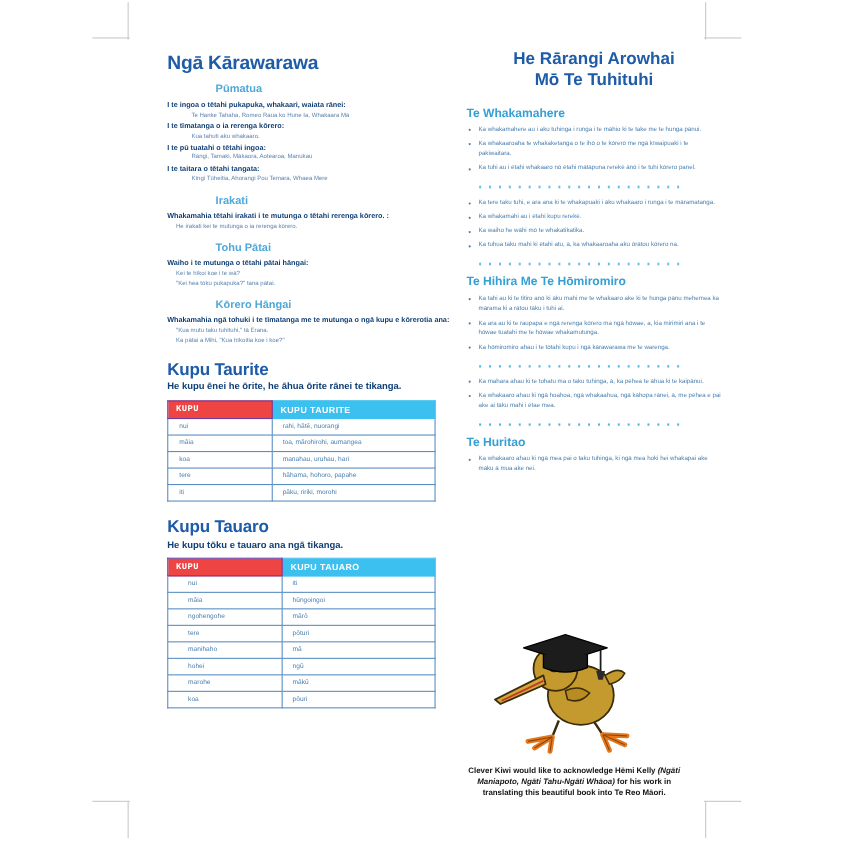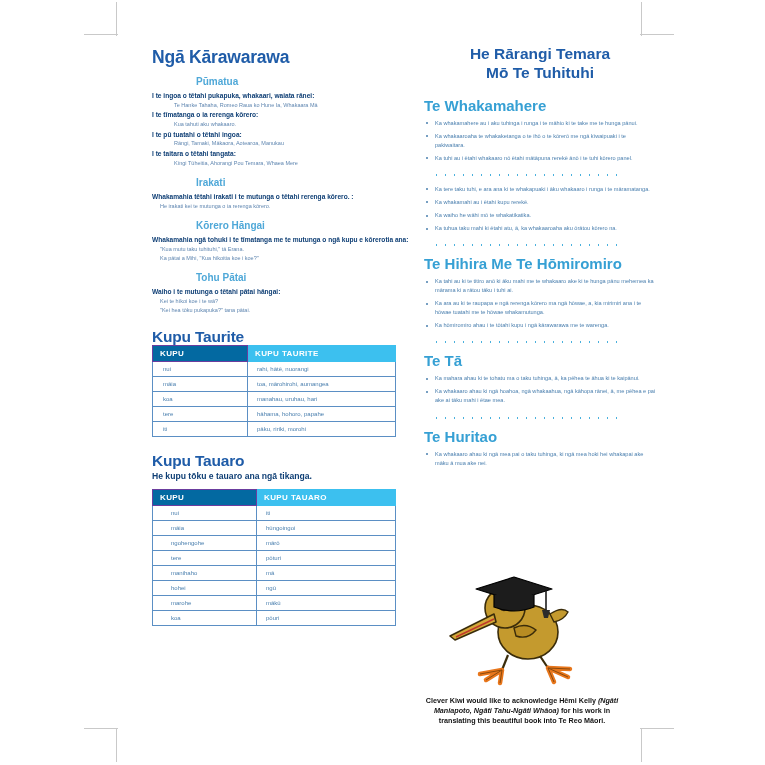--- a/index.html
+++ b/index.html
@@ -84,21 +84,21 @@
   }
   .h-sub {
     font-size: 10px;
     font-weight: bold;
     color: #4fa8d8;
     margin: 0 0 3px 0;
     line-height: 1.2;
     padding-left: 44px;
   }
   .h-sub-r {
-    font-size: 15px;
+    font-size: 11px;
     font-weight: bold;
     color: #36a0d4;
     margin: 0 0 4px 0;
     line-height: 1.2;
   }
 
   
   .lead {
     font-size: 6.6px;
     font-weight: bold;
@@ -182,21 +182,21 @@
   }
   table.wordtbl th {
     height: 15px;
     font-size: 8px;
     font-weight: bold;
     text-align: left;
     color: #ffffff;
     letter-spacing: 0.4px;
     padding-left: 7px;
   }
-  .th-purple { background: #0369a1; border-color: #6b3d9e !important; }
+  .th-purple { background: #ef4444; border-color: #6b3d9e !important; font-family: Liberation Mono, monospace; }
   .th-cyan   { background: #3cc0ef; border-color: #3cc0ef !important; }
   table.wordtbl td {
     font-size: 6px;
     color: #4a7fae;
     padding-left: 10px;
   }
   table.wordtbl td.c2 { padding-left: 9px; }
   .t1 col.a { width: 95px; }
   .t1 col.b { width: 148px; }
   .t2 col.a { width: 104px; }
@@ -258,35 +258,36 @@
       <p class="eg">Kīngi Tūheitia, Ahorangi Pou Temara, Whaea Mere</p>
     </div>
 
     <div class="blk">
       <h2 class="h-sub">Irakati</h2>
       <p class="lead">Whakamahia tētahi irakati i te mutunga o tētahi rerenga kōrero. :</p>
       <p class="eg eg-indent">He irakati kei te mutunga o ia rerenga kōrero.</p>
     </div>
 
     <div class="blk">
+      <h2 class="h-sub">Tohu Pātai</h2>
+      <p class="lead">Waiho i te mutunga o tētahi pātai hāngai:</p>
+      <p class="eg eg-indent">Kei te hīkoi koe i te wā?</p>
+      <p class="eg eg-indent">"Kei hea tōku pukapuka?" tana pātai.</p>
+    </div>
+
+    <div class="blk">
       <h2 class="h-sub">Kōrero Hāngai</h2>
       <p class="lead">Whakamahia ngā tohuki i te tīmatanga me te mutunga o ngā kupu e kōrerotia ana:</p>
       <p class="eg eg-indent">"Kua mutu taku tuhituhi," tā Erana.</p>
       <p class="eg eg-indent">Ka pātai a Mihi, "Kua hīkoitia koe i koe?"</p>
     </div>
 
-    <div class="blk">
-      <h2 class="h-sub">Tohu Pātai</h2>
-      <p class="lead">Waiho i te mutunga o tētahi pātai hāngai:</p>
-      <p class="eg eg-indent">Kei te hīkoi koe i te wā?</p>
-      <p class="eg eg-indent">"Kei hea tōku pukapuka?" tana pātai.</p>
-    </div>
-
     <div style="margin-top:14px;">
       <h2 class="tbl-title">Kupu Taurite</h2>
+      <p class="tbl-sub">He kupu ēnei he ōrite, he āhua ōrite rānei te tikanga.</p>
 
       <table class="wordtbl t1">
         <colgroup>
             <col class="a">
             <col class="b">
           </colgroup>
         <thead>
           <tr>
             <th class="th-purple">KUPU</th>
             <th class="th-cyan">KUPU TAURITE</th>
@@ -366,21 +367,21 @@
             <td class="c2">pōuri</td>
           </tr>
         </tbody>
       </table>
     </div>
   </div>
 
   <div class="col-right">
 
     <h1 class="h-main-right">
-      <span>He Rārangi Temara</span><br>
+      <span>He Rārangi Arowhai</span><br>
       <span>Mō Te Tuhituhi</span>
     </h1>
 
     <div>
       <h2 class="h-sub-r">Te Whakamahere</h2>
       <ul class="bul">
         <li>Ka whakamahere au i aku tuhinga i runga i te māhio ki te take me te hunga pānui.</li>
         <li>Ka whakaaroaha te whakaketanga o te ihō o te kōrerō me ngā kīwaipuaki i te pakiwaitara.</li>
         <li>Ka tuhi au i ētahi whakaaro nō ētahi mātāpuna rerekē ānō i te tuhi kōrero panel.</li>
       </ul>
@@ -404,21 +405,20 @@
       <ul class="bul">
         <li>Ka tahi au ki te titiro anō ki āku mahi me te whakaaro ake ki te hunga pānu mehemea ka mārama ki a rātou tāku i tuhi ai.</li>
         <li>Ka ara au ki te raupapa e ngā rerenga kōrero ma ngā hōwae, a, kia mirimiri ana i te hōwae tuatahi me te hōwae whakamutunga.</li>
         <li>Ka hōmiromiro ahau i te tōtahi kupu i ngā kārawarawa me te warenga.</li>
       </ul>
     </div>
 
     <div class="dotrule"></div>
 
     <div>
-      <h2 class="h-sub-r">Te Tā</h2>
       <ul class="bul">
         <li>Ka mahara ahau ki te tohatu ma o taku tuhinga, ā, ka pēhea te āhua ki te kaipānui.</li>
         <li>Ka whakaaro ahau ki ngā hoahoa, ngā whakaahua, ngā kāhopa rānei, ā, me pēhea e pai ake ai tāku mahi i ētae mea.</li>
       </ul>
     </div>
 
     <div class="dotrule"></div>
 
     <div>
       <h2 class="h-sub-r">Te Huritao</h2>

